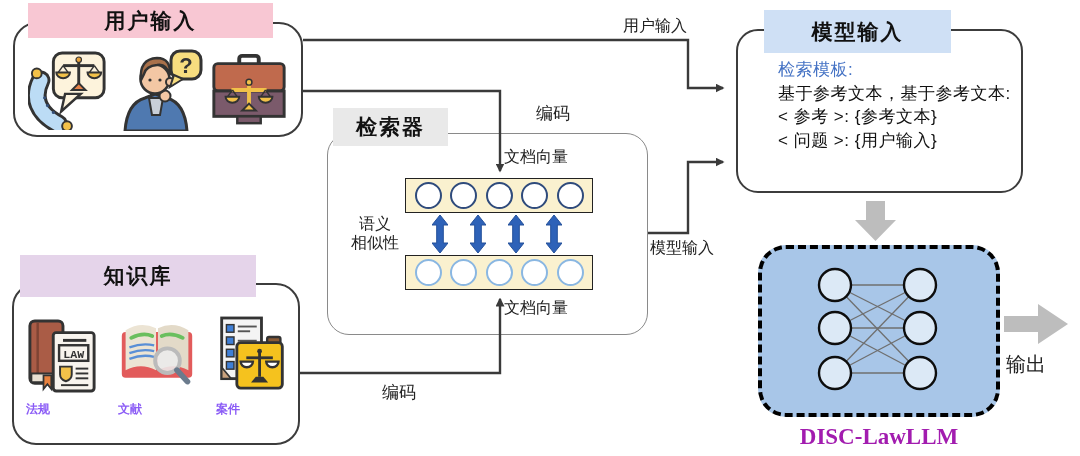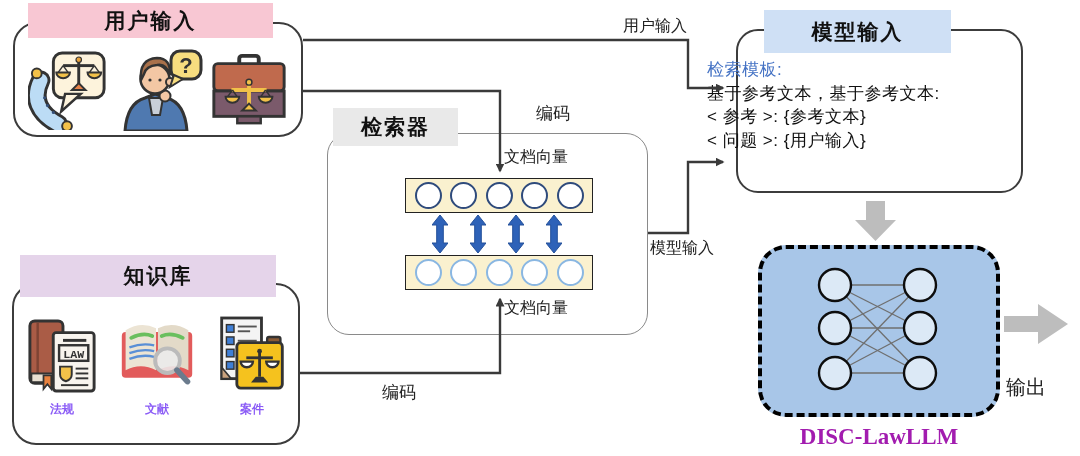--- a/index.html
+++ b/index.html
@@ -9,21 +9,21 @@
   .box{position:absolute;background:#ffffff;border:2.2px solid #3c3c3c;border-radius:24px;box-sizing:border-box;}
   .thinbox{position:absolute;background:#ffffff;border:1.6px solid #8a8a8a;border-radius:22px;box-sizing:border-box;}
   .hdr{position:absolute;display:flex;align-items:center;justify-content:center;
        font-weight:bold;font-size:21px;letter-spacing:2px;color:#111;z-index:5;}
   .hdr.pink{background:#f8c7d3;}
   .hdr.purple{background:#e5d4ea;}
   .hdr.gray{background:#e9e9e9;}
   .hdr.blue{background:#cfe0f5;}
   .lbl{position:absolute;font-size:16px;color:#222;white-space:nowrap;z-index:6;}
   .iconrow{position:absolute;display:flex;align-items:center;justify-content:space-between;z-index:4;}
-  .kitem{display:flex;flex-direction:column;align-items:center;gap:6px;}
+  .kitem{display:flex;flex-direction:column;gap:6px;}
   .kitem .klabel{font-size:12px;font-weight:bold;color:#8b5cf6;}
   .vbar{position:absolute;background:#faf1cf;border:1.8px solid #222;box-sizing:border-box;
         display:flex;align-items:center;justify-content:space-evenly;z-index:4;}
   .vcircle{width:27px;height:27px;border-radius:50%;background:#ffffff;box-sizing:border-box;}
   .vcircle.dark{border:2.4px solid #2f4b7c;}
   .vcircle.light{border:2.4px solid #8ab7e2;}
   .simlbl{position:absolute;text-align:center;font-size:16px;line-height:19px;color:#222;z-index:6;}
   .modelbody{position:absolute;font-size:17px;line-height:23.5px;letter-spacing:0.5px;color:#111;z-index:6;}
   .modelbody .tpl{color:#4472c4;}
   .discbox{position:absolute;background:#a8c6e8;border:4px dashed #000;border-radius:28px;box-sizing:border-box;z-index:3;}
@@ -93,21 +93,21 @@
       <line x1="25" y1="37" x2="30" y2="44" stroke="#333" stroke-width="1.5"></line>
       <line x1="59" y1="37" x2="54" y2="44" stroke="#333" stroke-width="1.5"></line>
       <line x1="59" y1="37" x2="64" y2="44" stroke="#333" stroke-width="1.5"></line>
       <path d="M18,44 a7,6 0 0 0 14,0 Z" fill="#f2c149" stroke="#333" stroke-width="2"></path>
       <path d="M52,44 a7,6 0 0 0 14,0 Z" fill="#f2c149" stroke="#333" stroke-width="2"></path>
       <polygon points="35,58 49,58 42,51" fill="#f2c149" stroke="#333" stroke-width="2"></polygon>
     </svg>
   </div>
 
   <div class="box" style="left:12px;top:283px;width:288px;height:162px;"></div>
-  <div class="hdr purple" style="left:20px;top:255px;width:236px;height:42px;padding-left:20px;">
+  <div class="hdr purple" style="left:20px;top:255px;width:236px;height:42px;">
     <span>知识库</span>
   </div>
   <div class="iconrow" style="left:26px;top:300px;width:262px;height:130px;">
     <div class="kitem">
       <svg width="72" height="82" viewBox="0 0 74 84">
         <rect x="4" y="8" width="34" height="64" rx="5" fill="#aa5c46" stroke="#333" stroke-width="3"></rect>
         <line x1="12" y1="10" x2="12" y2="70" stroke="#7e4434" stroke-width="2.5"></line>
         <rect x="5.5" y="62" width="31" height="9" fill="#e8e0d2" stroke="#333" stroke-width="2"></rect>
         <polygon points="18,64 26,64 26,78 22,73 18,78" fill="#e8823f" stroke="#333" stroke-width="1.8"></polygon>
         <rect x="28" y="20" width="42" height="60" rx="3" fill="#f8f4ee" stroke="#333" stroke-width="3"></rect>
@@ -155,33 +155,37 @@
         <line x1="32" y1="46" x2="60" y2="46" stroke="#333" stroke-width="3"></line>
         <path d="M26,50 a6.5,6 0 0 0 13,0 Z" fill="#fff" stroke="#333" stroke-width="2.5"></path>
         <path d="M53,50 a6.5,6 0 0 0 13,0 Z" fill="#fff" stroke="#333" stroke-width="2.5"></path>
         <polygon points="37,72 55,72 50,66 42,66" fill="#333"></polygon>
       </svg>
       <span class="klabel">案件</span>
     </div>
   </div>
 
   <div class="thinbox" style="left:327px;top:133px;width:321px;height:202px;"></div>
-  <div class="hdr gray" style="left:333px;top:108px;width:125px;height:38px;">
+  <div class="hdr gray" style="left:333px;top:108px;width:115px;height:38px;">
     <span>检索器</span>
   </div>
 
   <div class="lbl" style="left:504px;top:147px;">文档向量</div>
   <div class="vbar" style="left:405px;top:178px;width:188px;height:35px;">
     <div class="vcircle dark"></div>
     <div class="vcircle dark"></div>
     <div class="vcircle dark"></div>
     <div class="vcircle dark"></div>
     <div class="vcircle dark"></div>
   </div>
 
+  <div class="simlbl" style="left:342px;top:214px;width:66px;">
+    <span style="display:block">语义</span>
+    <span style="display:block">相似性</span>
+  </div>
 
   <svg class="dblarrow" style="left:432px;top:215px;" width="16" height="38" viewBox="0 0 16 38">
     <path d="M8,0 L16,10 L11.3,10 L11.3,28 L16,28 L8,38 L0,28 L4.7,28 L4.7,10 L0,10 Z" fill="#2e62b8" stroke="#24509a" stroke-width="1"></path>
   </svg>
   <svg class="dblarrow" style="left:470px;top:215px;" width="16" height="38" viewBox="0 0 16 38">
     <path d="M8,0 L16,10 L11.3,10 L11.3,28 L16,28 L8,38 L0,28 L4.7,28 L4.7,10 L0,10 Z" fill="#2e62b8" stroke="#24509a" stroke-width="1"></path>
   </svg>
   <svg class="dblarrow" style="left:508px;top:215px;" width="16" height="38" viewBox="0 0 16 38">
     <path d="M8,0 L16,10 L11.3,10 L11.3,28 L16,28 L8,38 L0,28 L4.7,28 L4.7,10 L0,10 Z" fill="#2e62b8" stroke="#24509a" stroke-width="1"></path>
   </svg>
@@ -195,21 +199,21 @@
     <div class="vcircle light"></div>
     <div class="vcircle light"></div>
     <div class="vcircle light"></div>
   </div>
   <div class="lbl" style="left:504px;top:298px;">文档向量</div>
 
   <div class="box" style="left:736px;top:29px;width:287px;height:164px;border-radius:22px;"></div>
   <div class="hdr blue" style="left:764px;top:10px;width:187px;height:43px;">
     <span>模型输入</span>
   </div>
-  <div class="modelbody" style="left:707px;top:58px;width:264px;">
+  <div class="modelbody" style="left:778px;top:58px;width:264px;">
     <div class="tpl">检索模板:</div>
     <div>基于参考文本，基于参考文本:</div>
     <div>&lt; 参考 &gt;:  {参考文本}</div>
     <div>&lt; 问题 &gt;:  {用户输入}</div>
   </div>
 
   <div class="discbox" style="left:758px;top:245px;width:242px;height:172px;">
     <svg width="234" height="164" viewBox="0 0 234 164">
       <g stroke="#6f6f6f" stroke-width="1.3">
         <line x1="73" y1="36" x2="158" y2="36"></line>
@@ -231,21 +235,21 @@
         <circle cx="158" cy="124" r="16"></circle>
       </g>
     </svg>
   </div>
   <div class="disclabel" style="left:748px;top:424px;width:262px;">DISC-LawLLM</div>
 
   <div class="lbl" style="left:623px;top:16px;">用户输入</div>
   <div class="lbl" style="left:536px;top:102px;font-size:17px;">编码</div>
   <div class="lbl" style="left:382px;top:381px;font-size:17px;">编码</div>
   <div class="lbl" style="left:650px;top:238px;">模型输入</div>
-  <div class="lbl" style="left:1006px;top:351px;font-size:20px;margin-top:23px;">输出</div>
+  <div class="lbl" style="left:1006px;top:351px;font-size:20px;">输出</div>
 
   <svg class="overlay" width="1080" height="456" viewBox="0 0 1080 456">
     <defs>
       <marker id="arw" markerWidth="9" markerHeight="9" refX="7.5" refY="4.5" orient="auto" markerUnits="userSpaceOnUse">
         <path d="M0,0 L9,4.5 L0,9 Z" fill="#3a3a3a"></path>
       </marker>
     </defs>
     <g fill="none" stroke="#3a3a3a" stroke-width="2.4">
       <path d="M303,40 H688 V88 H723" marker-end="url(#arw)"></path>
       <path d="M303,91 H500 V171" marker-end="url(#arw)"></path>

